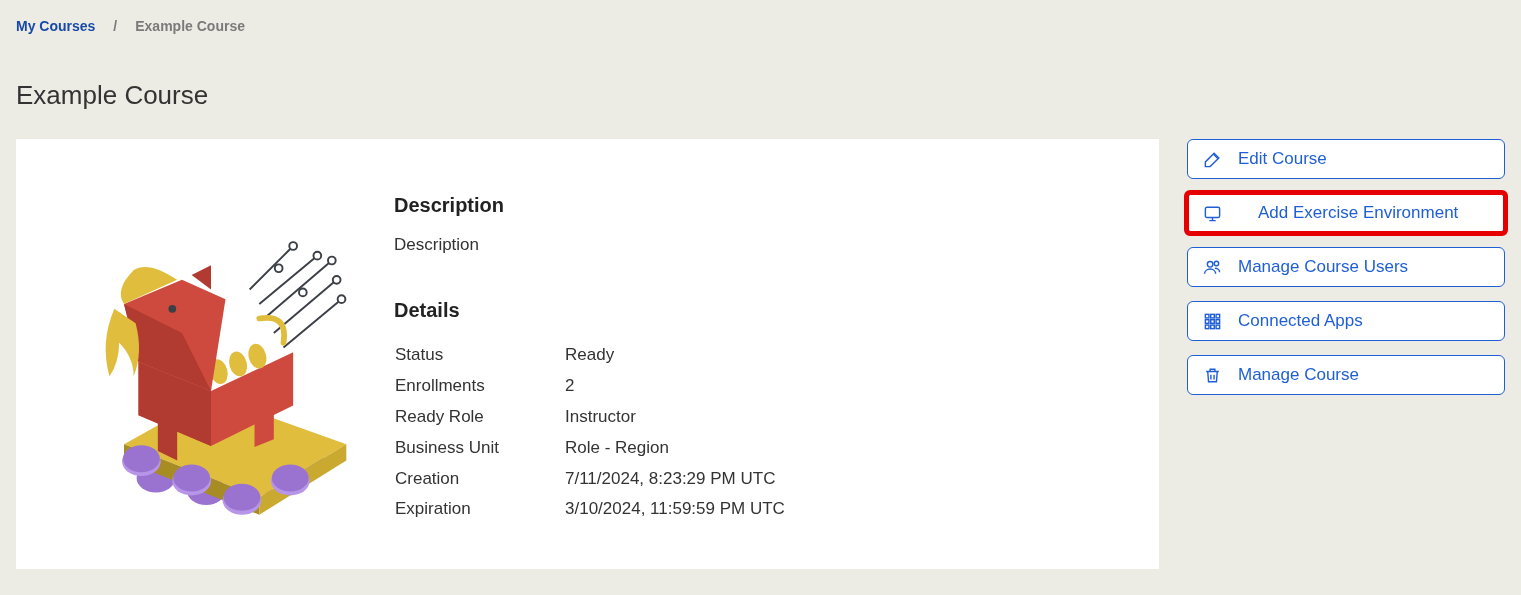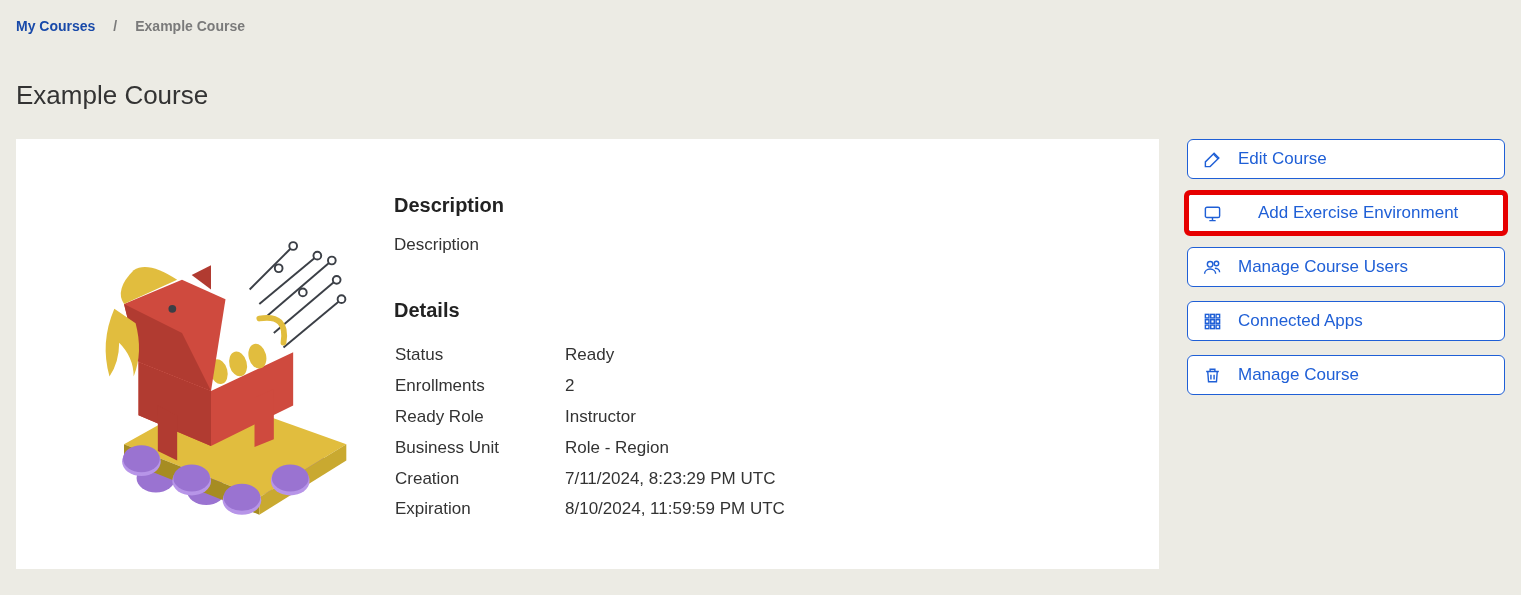--- a/index.html
+++ b/index.html
@@ -243,21 +243,21 @@
             <tr>
               <td class="label">Business Unit</td>
               <td class="value">Role - Region</td>
             </tr>
             <tr>
               <td class="label">Creation</td>
               <td class="value">7/11/2024, 8:23:29 PM UTC</td>
             </tr>
             <tr>
               <td class="label">Expiration</td>
-              <td class="value">8/10/2024, 11:59:59 PM UTC</td>
+              <td class="value">3/10/2024, 11:59:59 PM UTC</td>
             </tr>
           </tbody>
             </table>
         </div>
       </div>
     </div>
 
     <div class="sidebar">
 
       <button class="action-btn">

